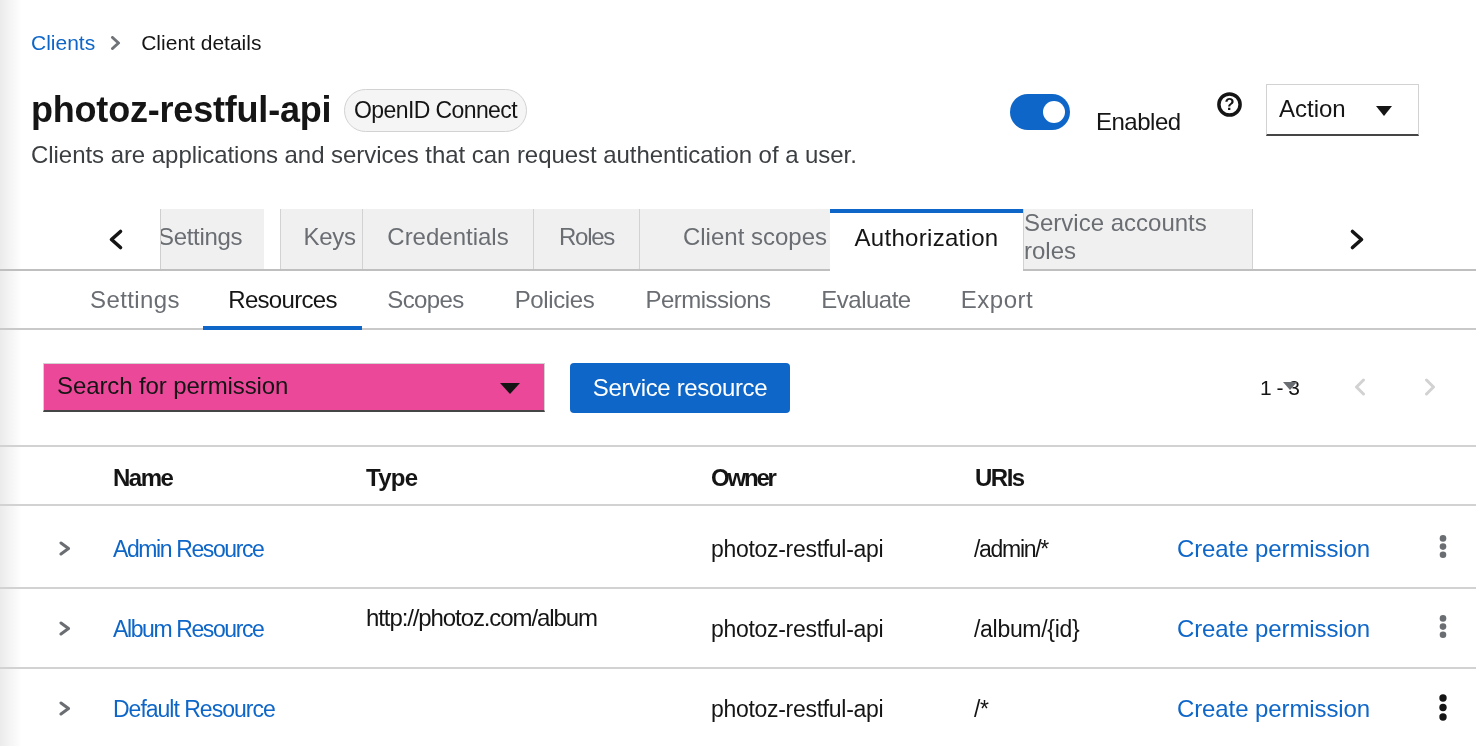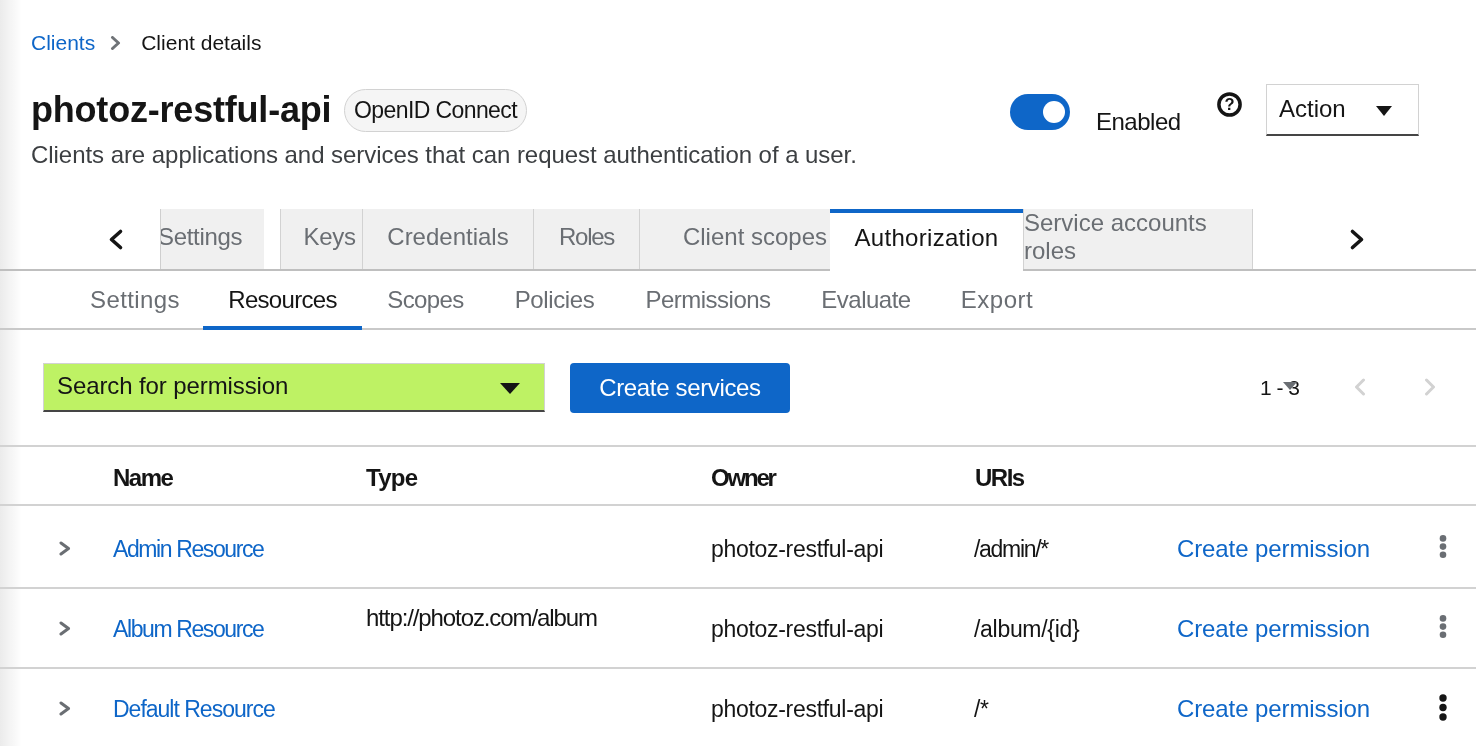--- a/index.html
+++ b/index.html
@@ -49,21 +49,21 @@
 
   
   #subtabs { left:0; top:269px; width:1476px; height:61px; }
   #subtabs .btmline { position:absolute; left:0; top:59px; width:1476px; height:2px; background:#c9c9c9; }
   .stab { position:absolute; top:0; height:61px; display:flex; align-items:center;
     justify-content:center; font-size:24px; color:#6a6e73; letter-spacing:-0.2px; }
   .stab.active { color:#151515; }
   .stab.active .under { position:absolute; left:0; bottom:0; width:100%; height:4px; background:#0e66c8; }
 
   
-  #search { left:43px; top:363px; width:502px; height:49px; background:#bef264;
+  #search { left:43px; top:363px; width:502px; height:49px; background:#ec4899;
     border:1px solid #d2d2d2; border-bottom:2px solid #454545; }
   #search .txt { position:absolute; left:13px; top:8px; font-size:24px; letter-spacing:-0.1px; }
   #search .caret { position:absolute; left:456px; top:19px; width:0; height:0;
     border-left:10px solid transparent; border-right:10px solid transparent;
     border-top:11px solid #151515; }
   #createres { left:570px; top:363px; width:220px; height:50px; border-radius:4px;
     background:#0e66c8; color:#fff; font-size:24px; letter-spacing:-0.35px;
     display:flex; align-items:center; justify-content:center; }
   #pag { left:1260px; top:376px; font-size:21px; letter-spacing:-0.5px; }
   #pagcaret { left:1283px; top:382px; width:0; height:0;
@@ -135,21 +135,21 @@
     <div class="stab" style="left:489px; width:131px; letter-spacing:-0.4px;">Policies</div>
     <div class="stab" style="left:620px; width:176px; letter-spacing:-0.5px;">Permissions</div>
     <div class="stab" style="left:796px; width:140px; letter-spacing:-0.5px;">Evaluate</div>
     <div class="stab" style="left:936px; width:122px; letter-spacing:0.5px;">Export</div>
   </div>
 
   <div id="search" class="abs">
       <span class="txt">Search for permission</span>
       <span class="caret"></span>
     </div>
-  <div id="createres" class="abs">Create services</div>
+  <div id="createres" class="abs">Service resource</div>
   <div id="pag" class="abs">1&nbsp;-&nbsp;3</div>
   <div id="pagcaret" class="abs"></div>
   <div class="abs" style="left:1353px; top:378px;"><svg width="14" height="18" viewBox="0 0 14 18">
         <path d="M10.5 2 L3.5 9 L10.5 16" fill="none" stroke="#d2d2d2" stroke-width="3" stroke-linecap="round" stroke-linejoin="round"></path>
       </svg></div>
   <div class="abs" style="left:1423px; top:378px;"><svg width="14" height="18" viewBox="0 0 14 18">
         <path d="M3.5 2 L10.5 9 L3.5 16" fill="none" stroke="#d2d2d2" stroke-width="3" stroke-linecap="round" stroke-linejoin="round"></path>
       </svg></div>
 
   <div id="tbl-topline" class="abs"></div>

